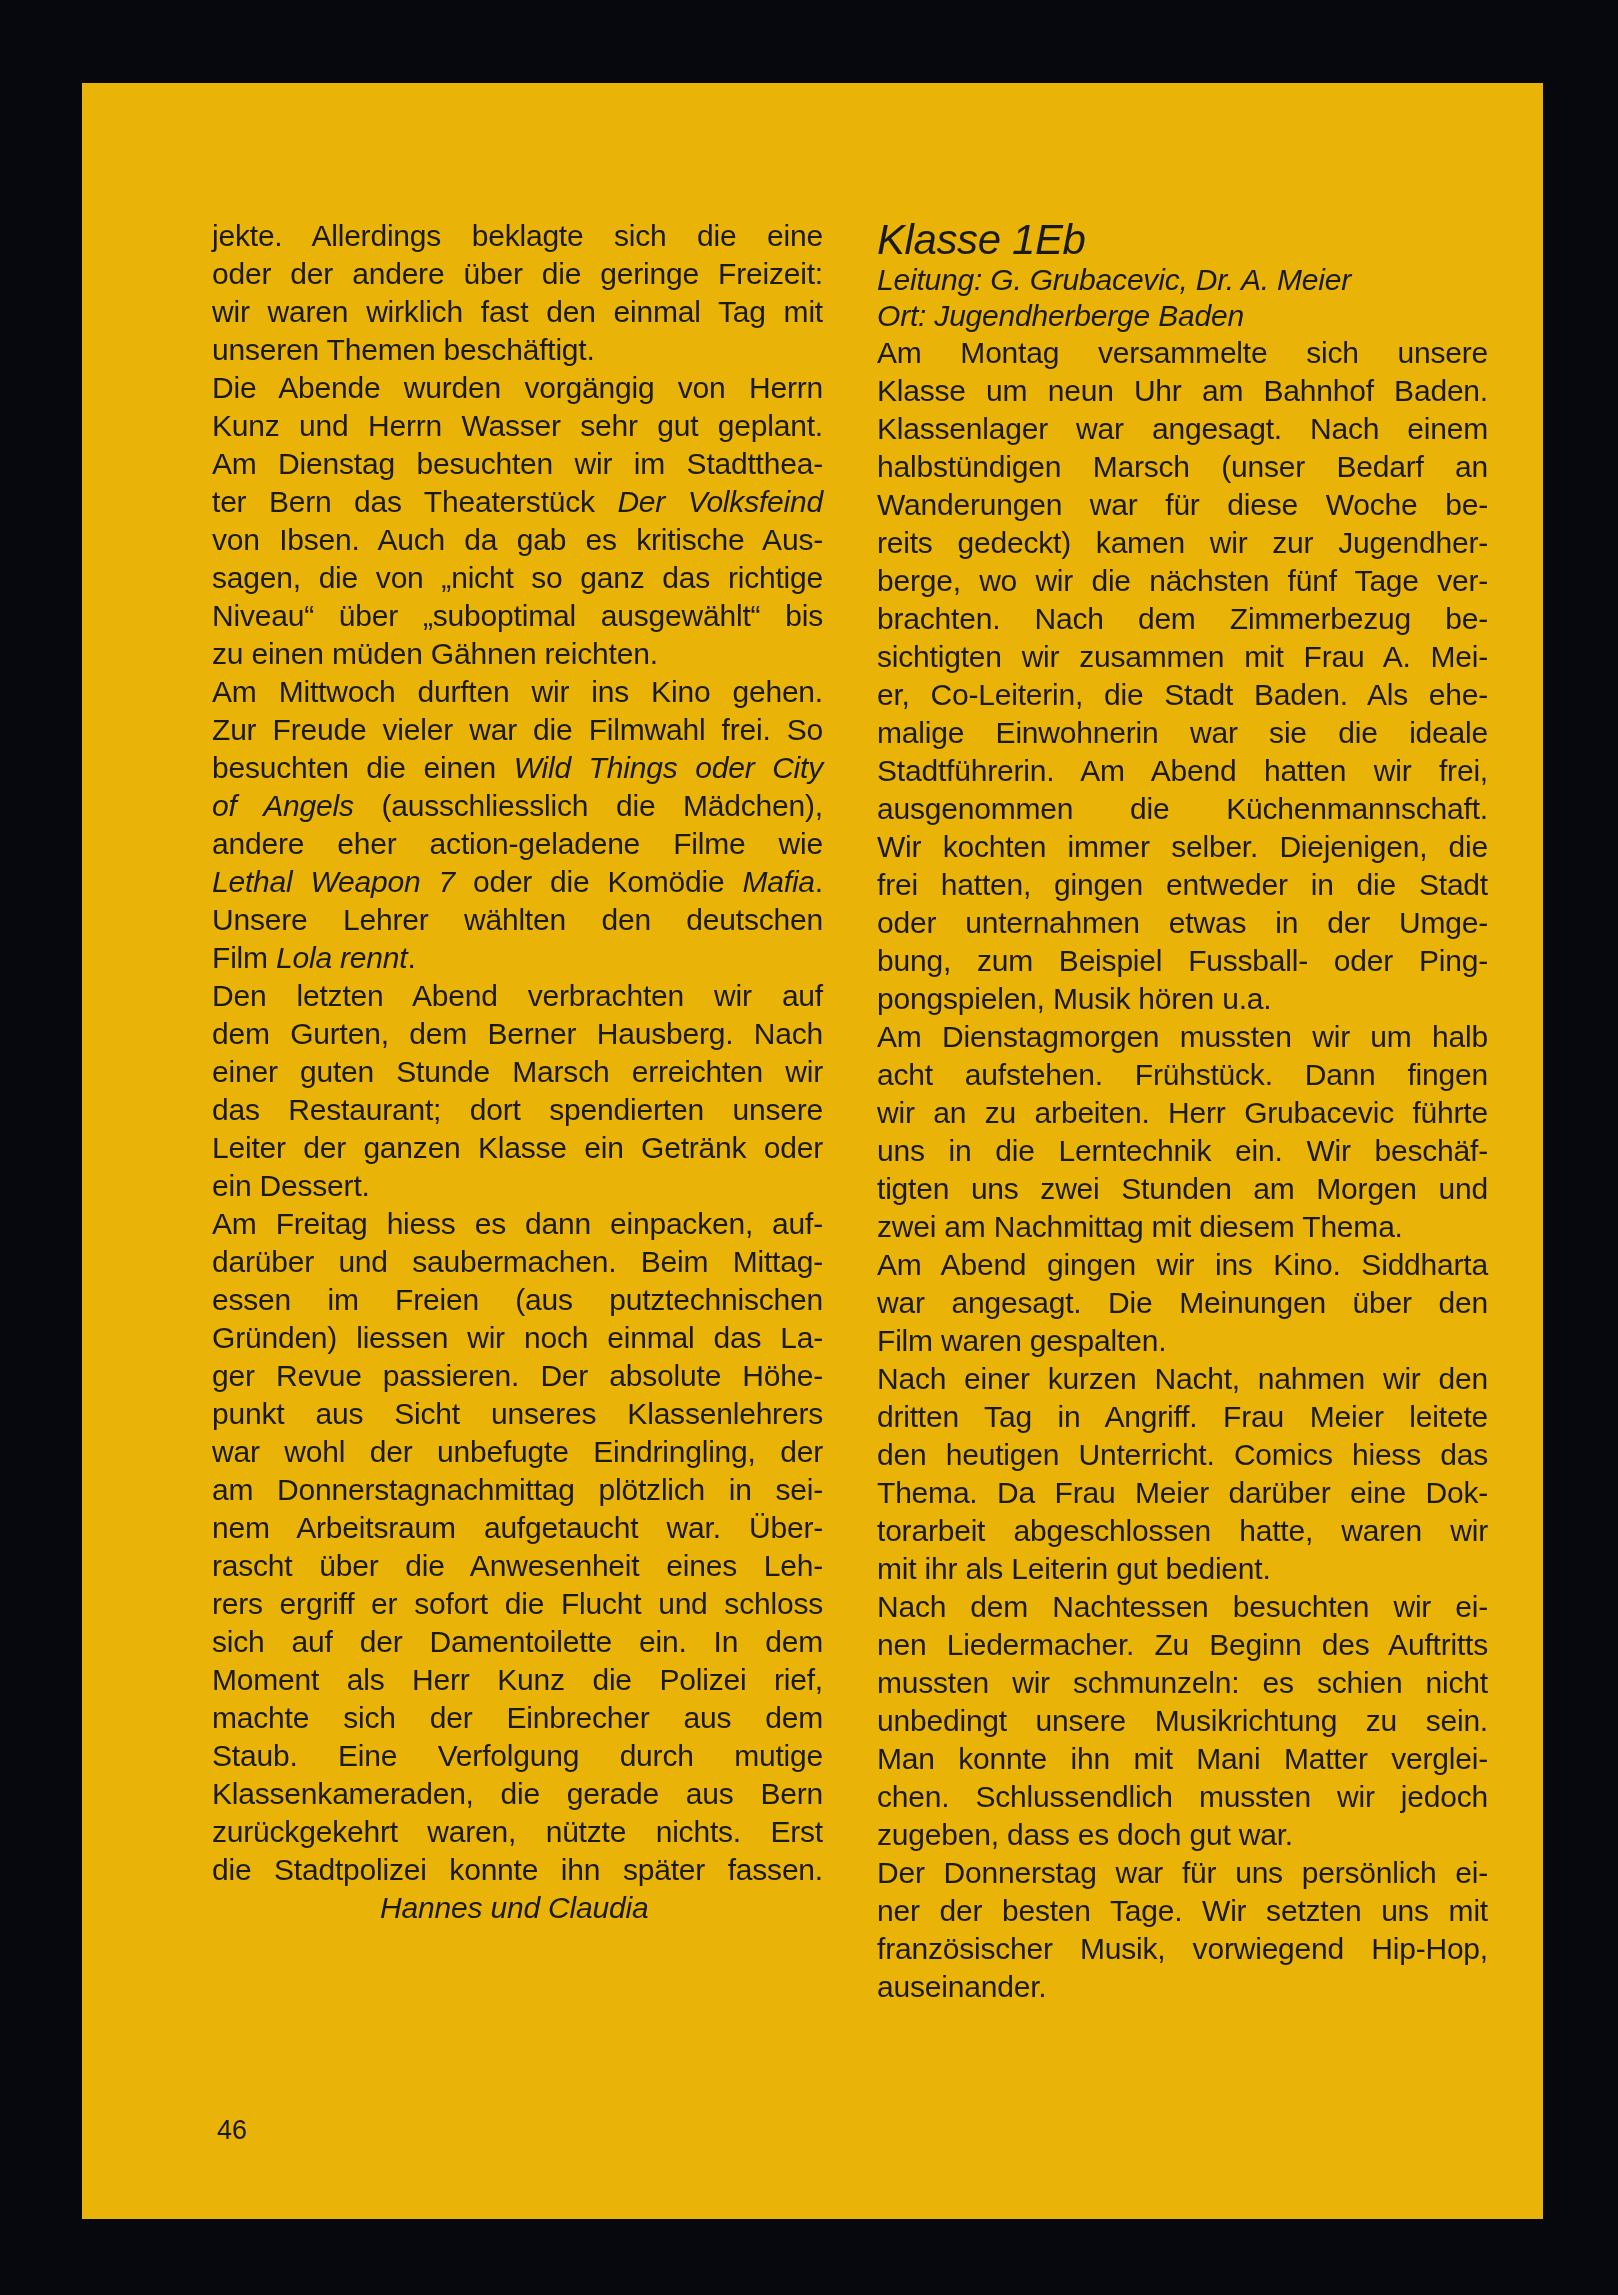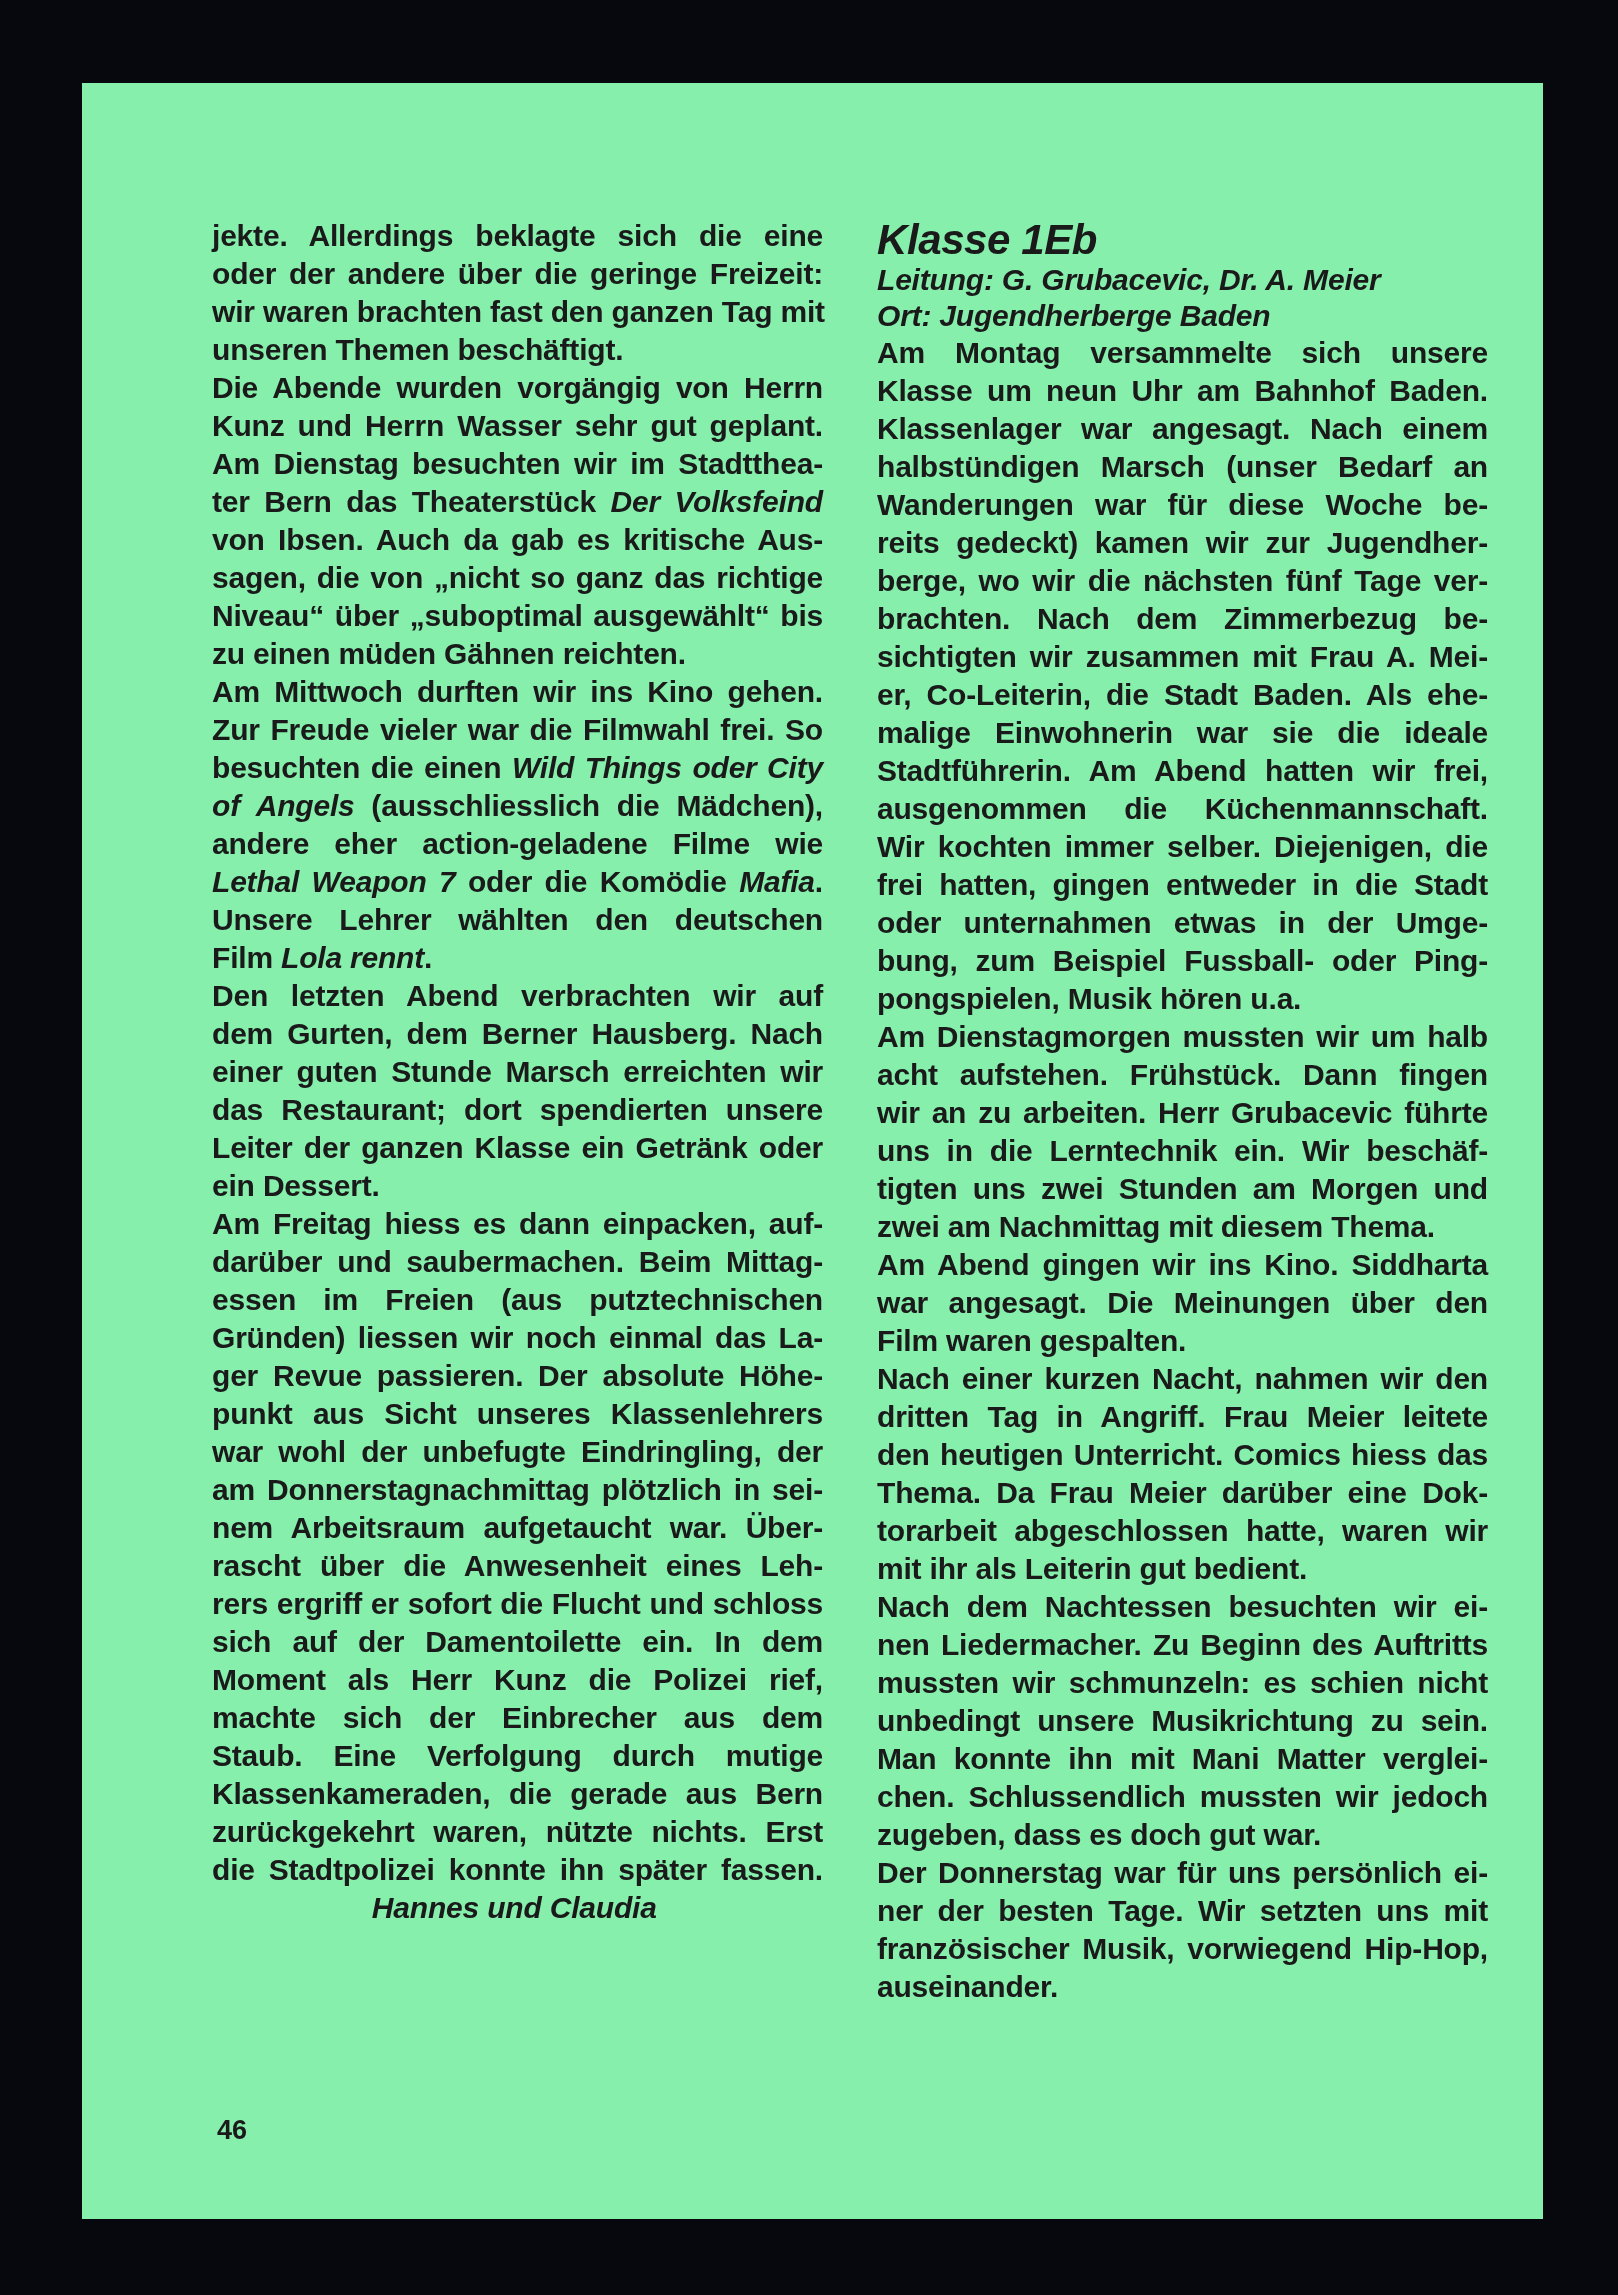--- a/index.html
+++ b/index.html
@@ -8,22 +8,21 @@
     background: #07080d;
     position: relative;
     overflow: hidden;
     font-family: "Liberation Sans", sans-serif;
     color: #1a1a1a;
   }
   .page {
     position: absolute;
     left: 82px; top: 83px;
     width: 1461px; height: 2136px;
-    background: #86efac;
-    font-weight: bold;
+    background: #eab308;
   }
   .col {
     position: absolute;
     width: 611px;
   }
   .col-left { left: 130px; top: 134px; }
   .col-right { left: 795px; top: 134px; }
   .line {
     display: block;
     height: 38px;
@@ -58,21 +57,21 @@
 </style>
 </head>
 <body>
 
 <div class="page">
 
   <div class="col col-left">
     <div id="left-lines">
         <div class="line j"><span>jekte. Allerdings beklagte sich die eine</span></div>
         <div class="line j"><span>oder der andere über die geringe Freizeit:</span></div>
-        <div class="line j"><span>wir waren brachten fast den ganzen Tag mit</span></div>
+        <div class="line j"><span>wir waren wirklich fast den einmal Tag mit</span></div>
         <div class="line l"><span>unseren Themen beschäftigt.</span></div>
         <div class="line j"><span>Die Abende wurden vorgängig von Herrn</span></div>
         <div class="line j"><span>Kunz und Herrn Wasser sehr gut geplant.</span></div>
         <div class="line j"><span>Am Dienstag besuchten wir im Stadtthea-</span></div>
         <div class="line j"><span>ter Bern das Theaterstück </span><span class="it">Der Volksfeind</span></div>
         <div class="line j"><span>von Ibsen. Auch da gab es kritische Aus-</span></div>
         <div class="line j"><span>sagen, die von „nicht so ganz das richtige</span></div>
         <div class="line j"><span>Niveau“ über „suboptimal ausgewählt“ bis</span></div>
         <div class="line l"><span>zu einen müden Gähnen reichten.</span></div>
         <div class="line j"><span>Am Mittwoch durften wir ins Kino gehen.</span></div>

